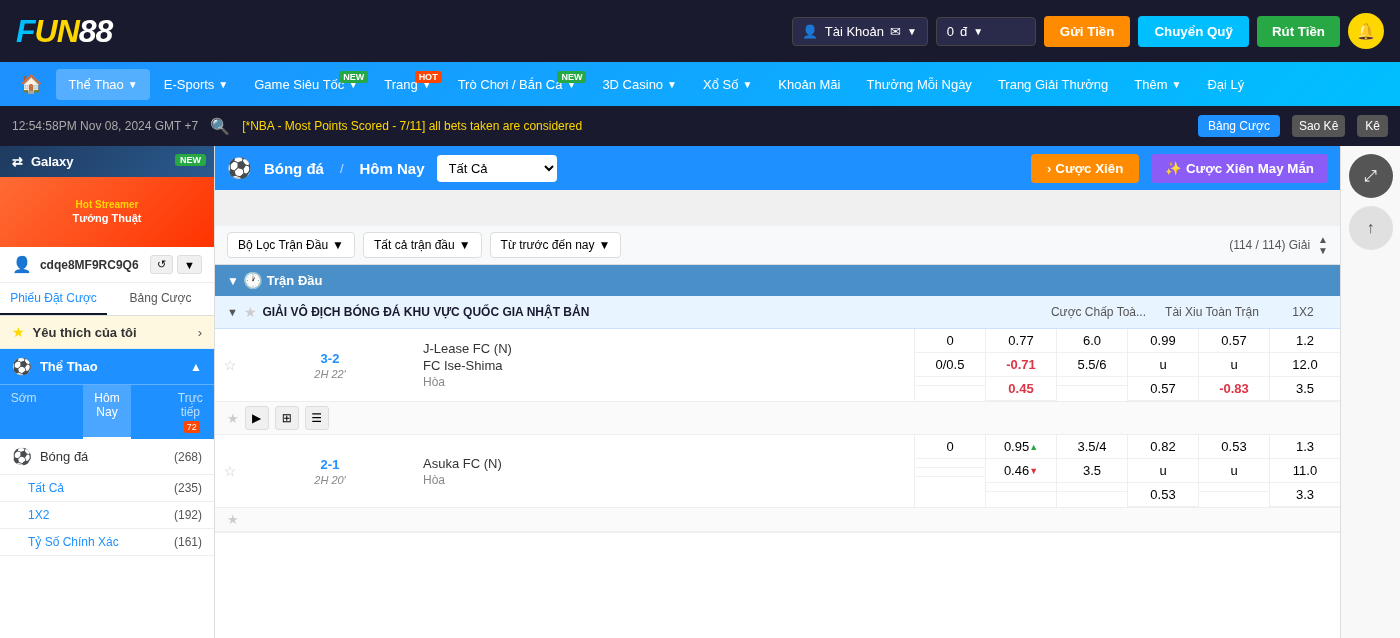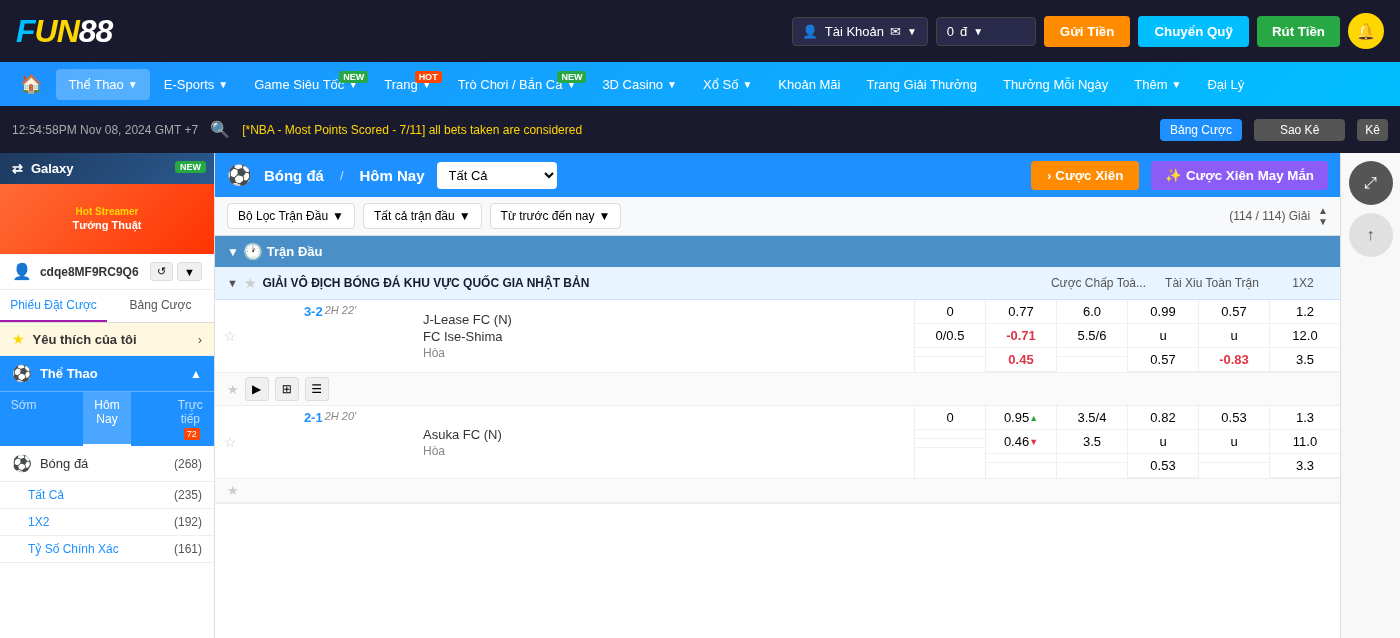--- a/index.html
+++ b/index.html
@@ -134,21 +134,21 @@
     }
     .chevron { font-size: 10px; }
 
     
     .ticker-bar {
       background: #1a1a2e;
       display: flex;
       align-items: center;
       padding: 6px 12px;
       gap: 12px;
-      height: 47px;
+      height: 40px;
     }
     .ticker-time {
       color: #aaa;
       font-size: 12px;
       white-space: nowrap;
     }
     .ticker-search {
       color: #fff;
       background: none;
       border: none;
@@ -167,21 +167,21 @@
       border-radius: 4px;
       padding: 4px 10px;
       cursor: pointer;
       font-size: 12px;
     }
     .btn-sao-ke {
       background: #555;
       color: #fff;
       border: none;
       border-radius: 4px;
-      padding: 4px 26px;
+      padding: 4px 7px;
       cursor: pointer;
       font-size: 12px;
     }
     .btn-ke {
       background: #555;
       color: #fff;
       border: none;
       border-radius: 4px;
       padding: 4px 8px;
       cursor: pointer;
@@ -280,21 +280,21 @@
       flex: 1;
       text-align: center;
       padding: 8px;
       cursor: pointer;
       font-size: 12px;
       color: #555;
       border-bottom: 2px solid transparent;
     }
     .sidebar-tab.active {
       color: #1e90ff;
-      border-bottom: 2px solid #a21caf;
+      border-bottom: 2px solid #0f172a;
     }
 
     .yeu-thich-section {
       background: #fff8e1;
       display: flex;
       align-items: center;
       padding: 8px 12px;
       gap: 8px;
       cursor: pointer;
       border-bottom: 1px solid #eee;
@@ -426,20 +426,21 @@
     }
 
     
     .filter-bar {
       display: flex;
       align-items: center;
       padding: 6px 12px;
       gap: 8px;
       background: #f8f9fa;
       border-bottom: 1px solid #ddd;
+      margin-top: 36px;
     }
     .filter-dropdown {
       display: flex;
       align-items: center;
       border: 1px solid #ddd;
       border-radius: 4px;
       padding: 5px 10px;
       gap: 4px;
       cursor: pointer;
       background: #fff;
@@ -483,22 +484,22 @@
       display: flex;
       align-items: stretch;
       border-bottom: 1px solid #eee;
       min-height: 32px;
     }
 
     .match-info {
       width: 170px;
       flex-shrink: 0;
       display: flex;
-      flex-direction: row;
-      align-items: flex-start;
+      flex-direction: column;
+      align-items: center;
       padding: 4px 8px;
       justify-content: center;
       gap: 2px;
     }
     .match-score {
       font-weight: bold;
       color: #1e90ff;
       font-size: 13px;
     }
     .match-time {
@@ -659,24 +660,24 @@
     <span class="chevron">▼</span>
   </div>
   <div class="nav-item">
     <span>Xổ Số</span>
     <span class="chevron">▼</span>
   </div>
   <div class="nav-item">
     <span>Khoản Mãi</span>
   </div>
   <div class="nav-item">
+    <span>Thưởng Mỗi Ngày</span>
+  </div>
+  <div class="nav-item">
     <span>Trang Giải Thưởng</span>
-  </div>
-  <div class="nav-item">
-    <span>Thưởng Mỗi Ngày</span>
   </div>
   <div class="nav-item">
     <span>Thêm</span>
     <span class="chevron">▼</span>
   </div>
   <div class="nav-item">
     <span>Đại Lý</span>
   </div>
 </div>
 

